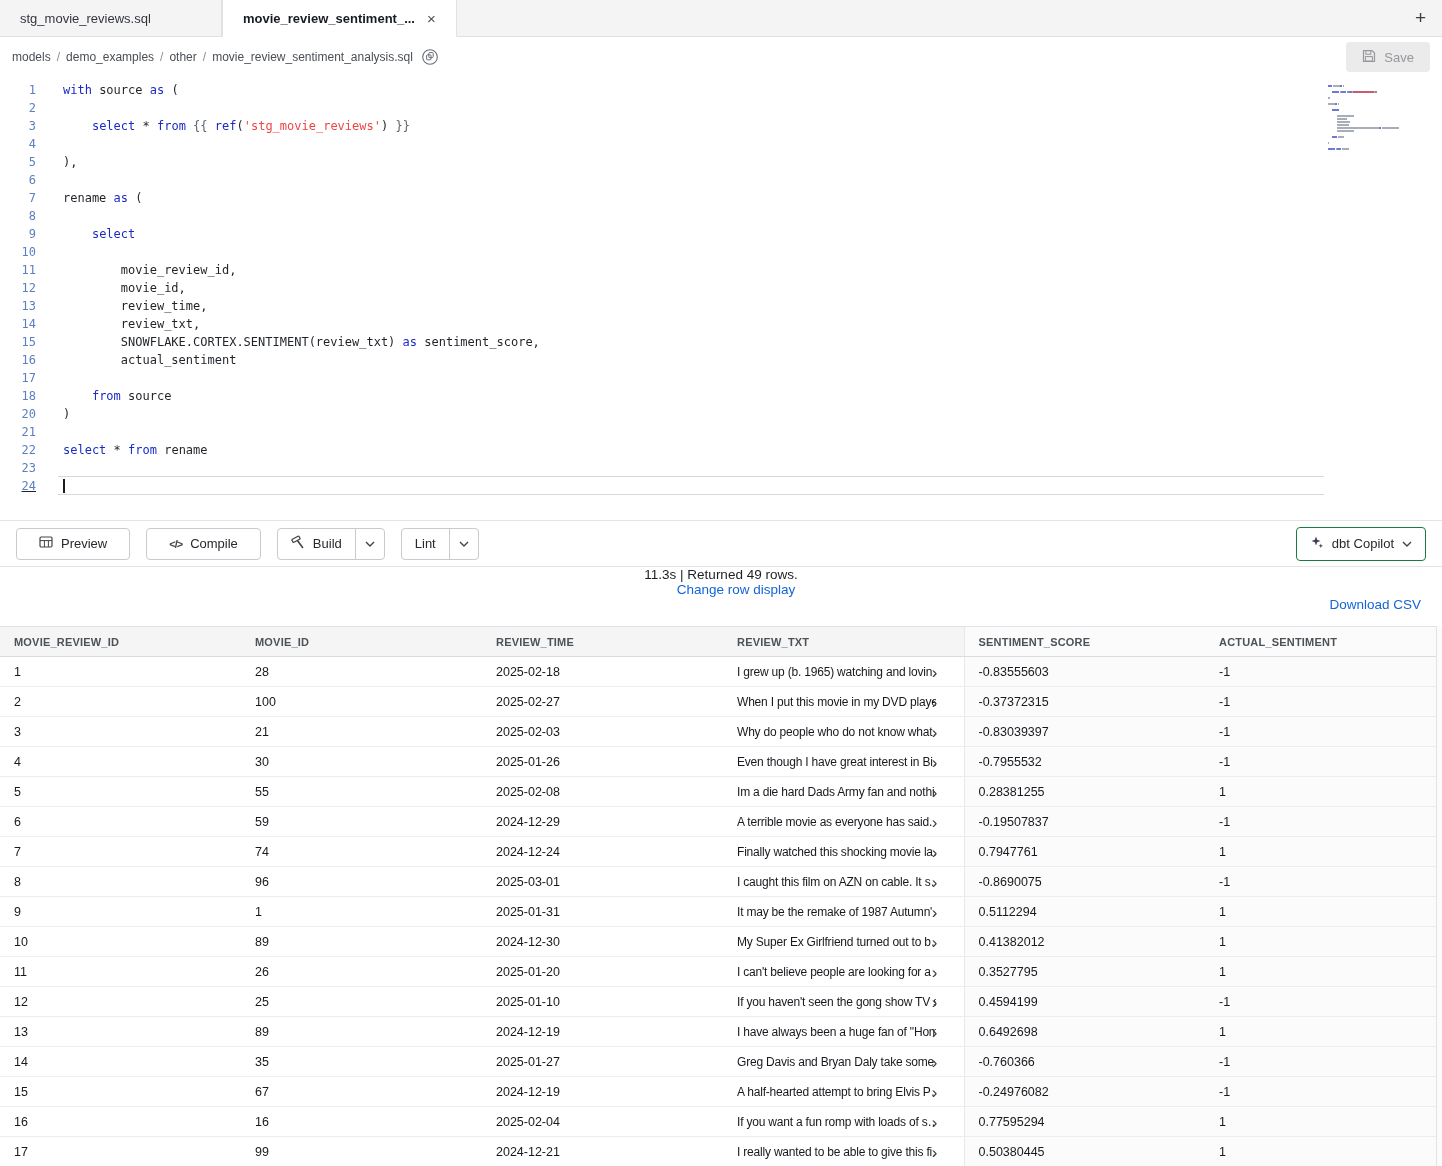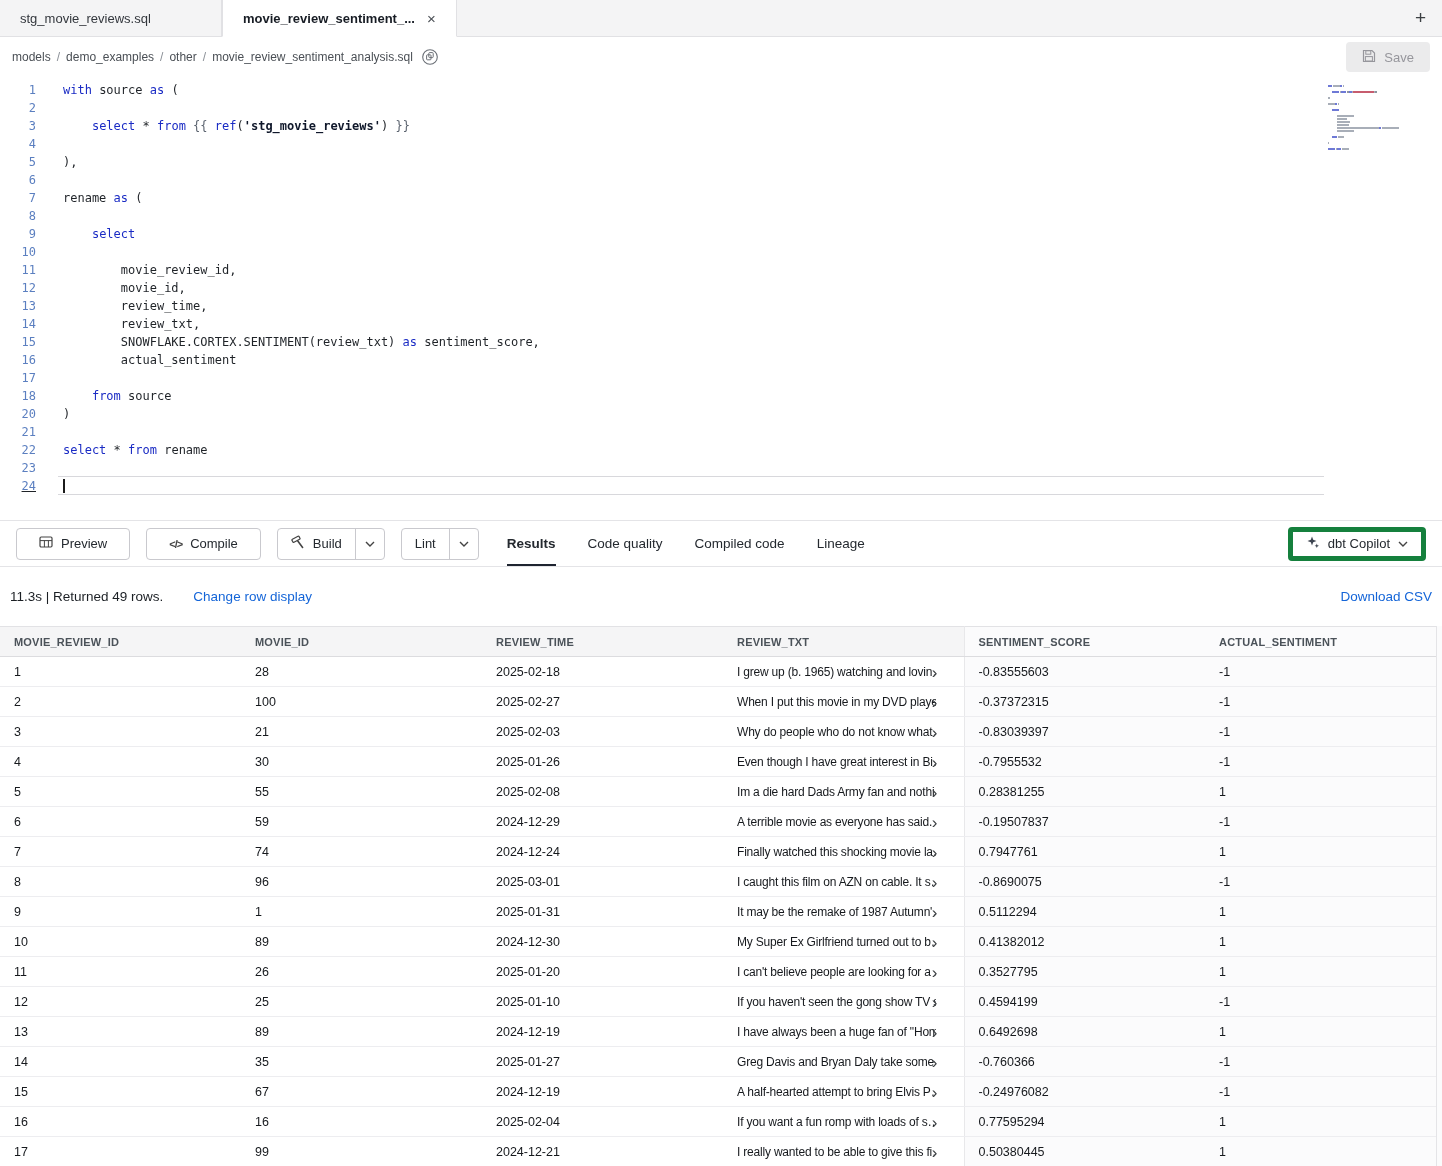--- a/index.html
+++ b/index.html
@@ -27,21 +27,21 @@
               height:30px; padding:0 16px; background:#ebebec; border:none; border-radius:4px;
               font-size:13px; color:#96969c; font-family:inherit; cursor:pointer; }
 
   
   .editor { position:relative; height:443px; padding-top:4px; overflow:hidden;
             font-family:"DejaVu Sans Mono", monospace; font-size:12px; line-height:18px; }
   .code-line { display:flex; height:18px; cursor:text; }
   .line-num { flex:0 0 36px; text-align:right; color:#5b7fc0; user-select:none; }
   .line-code { padding-left:27px; white-space:pre; position:relative; flex:1; }
   .tok-k { color:#1a2bc4; }
-  .tok-s { color:#0f172a;font-weight:bold; }
+  .tok-s { color:#ef4444; }
   .tok-j { color:#5a626e; }
   .tok-p { color:#1f2328; }
   .code-line.current { position:relative;text-decoration:underline; }
   .code-line.current::before, .code-line.current::after {
       content:""; position:absolute; left:58px; right:118px; border-top:1px solid #d8d8dc; }
   .code-line.current::before { top:-1px; } .code-line.current::after { bottom:0; }
   .cursor { display:inline-block; width:1.5px; height:14px; background:#1b1b1b;
             vertical-align:middle; margin-top:-2px; }
   .minimap { position:absolute; top:8px; right:42px; width:72px; cursor:pointer; }
   .mm-line { height:2px; margin-bottom:1px; font-size:0; white-space:nowrap; }
@@ -60,25 +60,25 @@
   .split .main { display:inline-flex; align-items:center; gap:8px; padding:0 13px;
                  font-size:13px; color:#24292f; border-right:1px solid #c9c9ce; cursor:pointer; }
   .split .arrow { display:inline-flex; align-items:center; justify-content:center;
                   width:28px; cursor:pointer; }
   .glyph { font-size:11px; color:#444; font-weight:700; letter-spacing:-1px; }
   .rtabs { display:flex; align-items:stretch; margin-left:12px; }
   .rtab { display:flex; align-items:center; margin:0 16px; font-size:13.5px; color:#24292f;
           cursor:pointer; }
   .rtab.active { font-weight:600; box-shadow:inset 0 -2px 0 #1e2430; }
   .copilot-btn { margin-left:auto; align-self:center; display:inline-flex; align-items:center;
-                 gap:8px; height:34px; padding:0 13px; border:5px solid #15803d; border-radius:4px;
+                 gap:8px; height:34px; padding:0 13px; border:1px solid #15803d; border-radius:4px;
                  background:#fff; font-size:13px; color:#24292f; font-family:inherit; cursor:pointer; }
 
   
-  .statusbar { display:flex; align-items:center; height:59px; padding:0 10px; background:#fff; }
+  .statusbar { display:flex; align-items:center; height:59px; padding:0 21px; background:#fff;flex-direction:column; }
   .status-text { font-size:13.5px; color:#1b1f24; }
   .link { font-size:13.5px; color:#1465d8; cursor:pointer; }
   .status-link { margin-left:30px; }
   .dl-link { margin-left:auto; }
 
   
   .results-wrap { position:relative; }
   table { width:100%; border-collapse:collapse; table-layout:fixed; }
   th { height:30px; background:#f5f5f6; border-top:1px solid #e2e2e5; border-bottom:1px solid #dcdcdf;
        font-size:11px; font-weight:700; color:#4b5259; text-align:left; padding:0 4px 0 14px;
@@ -296,34 +296,20 @@
       <span class="main">
         <span>Lint</span>
       </span>
       <span class="arrow">
         <svg width="10" height="6" viewBox="0 0 10 6">
             <path d="M1 1 L5 5 L9 1" fill="none" stroke="#444" stroke-width="1.4"></path>
           </svg>
       </span>
     </span>
   </div>
-  <div class="rtabs">
-    <div class="rtab active">
-      <span>Results</span>
-    </div>
-    <div class="rtab">
-      <span>Code quality</span>
-    </div>
-    <div class="rtab">
-      <span>Compiled code</span>
-    </div>
-    <div class="rtab">
-      <span>Lineage</span>
-    </div>
-  </div>
   <button class="copilot-btn">
     <span>
       <svg width="14" height="14" viewBox="0 0 14 14">
           <path d="M6 1.5 L7.2 4.8 L10.5 6 L7.2 7.2 L6 10.5 L4.8 7.2 L1.5 6 L4.8 4.8 Z" fill="#3d4450"></path>
           <path d="M10.8 8.6 L11.4 10.2 L13 10.8 L11.4 11.4 L10.8 13 L10.2 11.4 L8.6 10.8 L10.2 10.2 Z" fill="#3d4450"></path>
         </svg>
     </span>
     <span>dbt Copilot</span>
     <svg width="10" height="6" viewBox="0 0 10 6">
         <path d="M1 1 L5 5 L9 1" fill="none" stroke="#444" stroke-width="1.4"></path>

